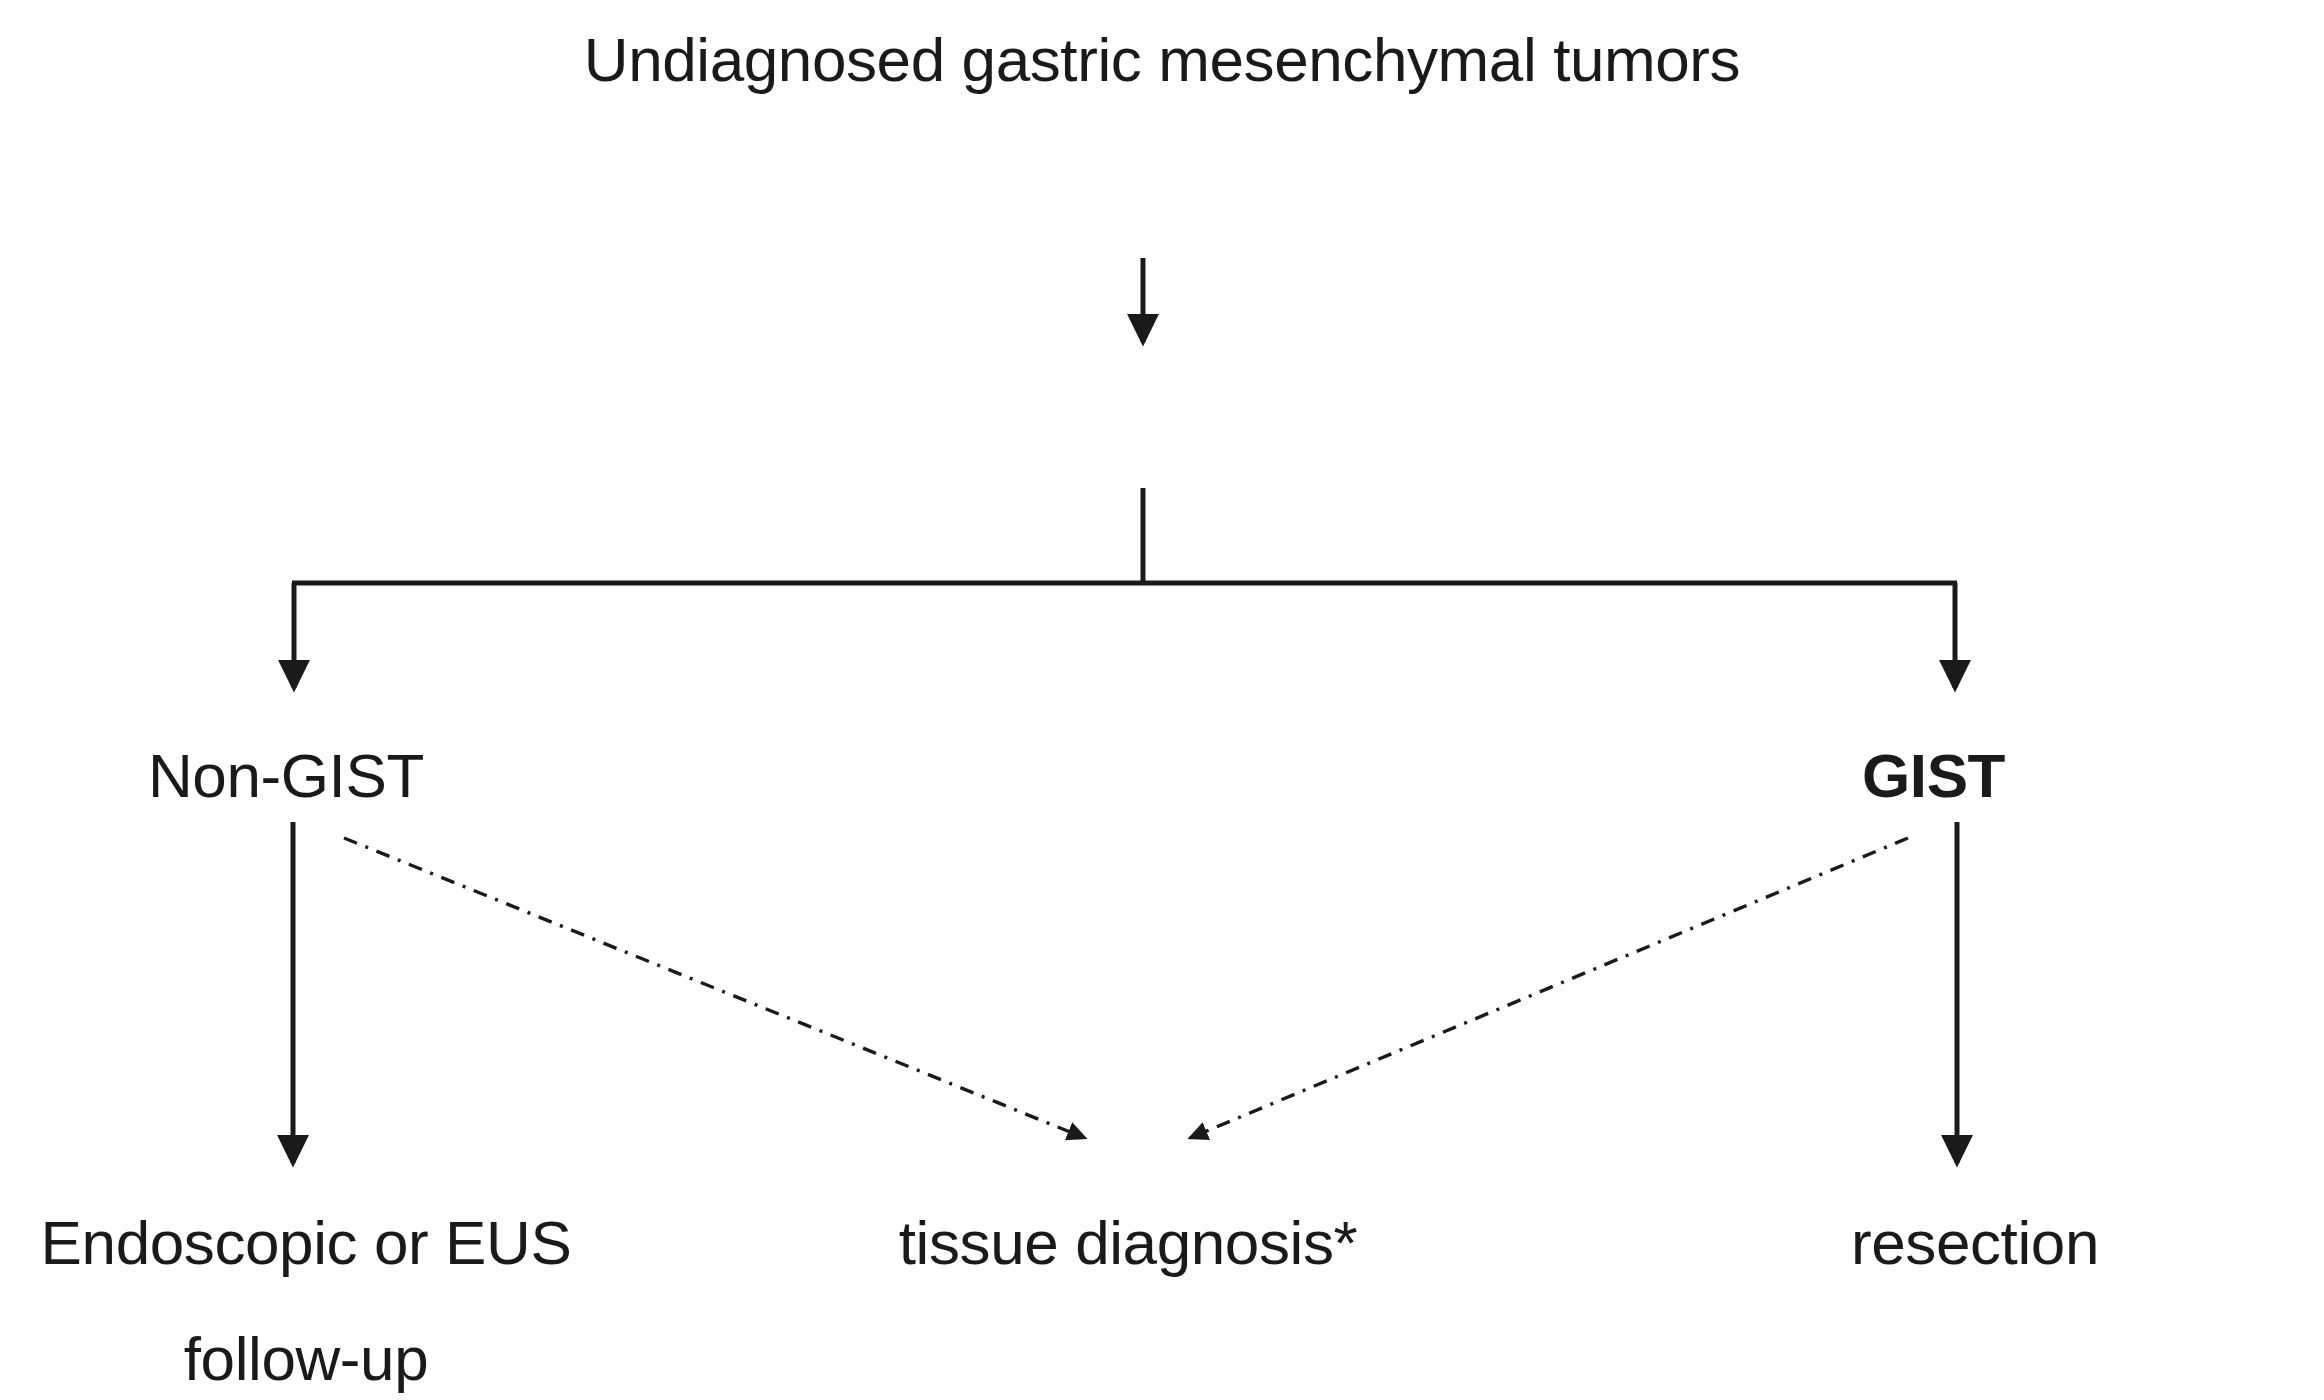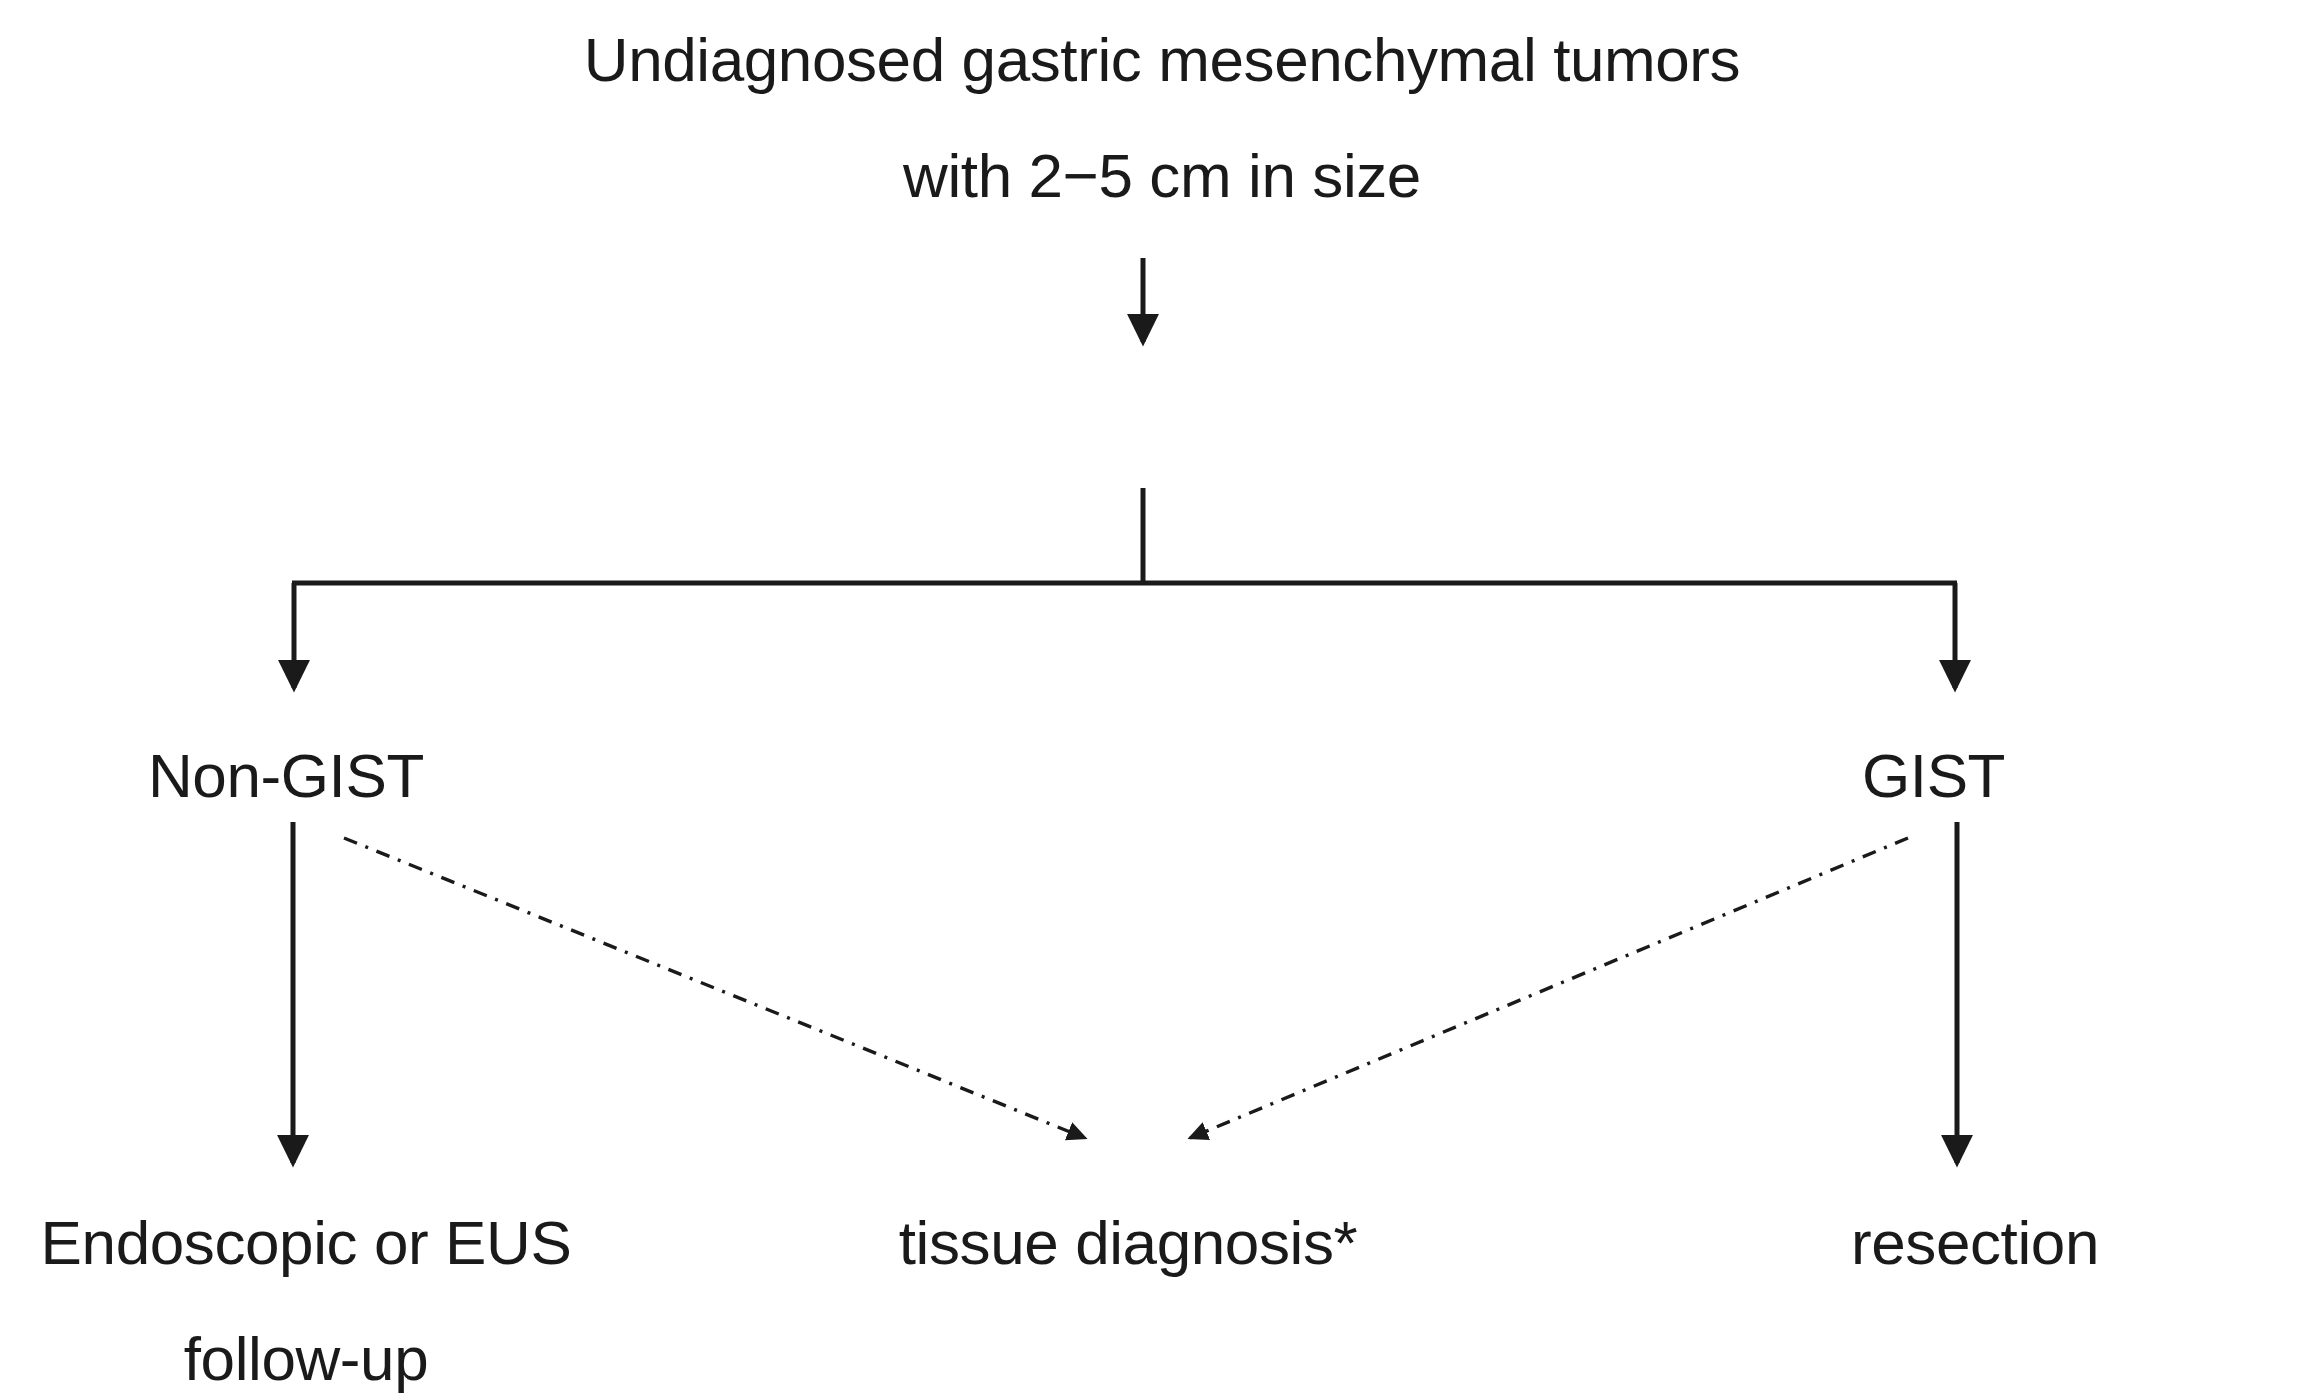--- a/index.html
+++ b/index.html
@@ -50,20 +50,21 @@
   }
   #node-nongist {
     left: 148px;
     top: 718px;
     text-align: left;
   }
   #node-gist {
     left: 1862px;
     top: 718px;
     text-align: left;
+    font-weight: bold;
   }
   #node-followup {
     left: 6px;
     top: 1185px;
     text-align: center;
     width: 600px;
   }
   #node-tissue {
     left: 872px;
     top: 1185px;
@@ -106,21 +107,20 @@
 
     <line x1="1957" y1="822" x2="1957" y2="1163" stroke="#1a1a1a" stroke-width="5" marker-end="url(#arrow-solid)"></line>
 
     <line x1="344" y1="838" x2="1085" y2="1138" stroke="#1a1a1a" stroke-width="3.4" stroke-dasharray="14 9 3 9" marker-end="url(#arrow-thin)"></line>
 
     <line x1="1908" y1="838" x2="1190" y2="1138" stroke="#1a1a1a" stroke-width="3.4" stroke-dasharray="14 9 3 9" marker-end="url(#arrow-thin)"></line>
   </svg>
 
   <div class="node" id="node-root">
     <span class="node-line">Undiagnosed gastric mesenchymal tumors</span>
-    <span class="node-line">with 2−5 cm in size</span>
   </div>
 
 
   <div class="node" id="node-nongist">
     <span class="node-line">Non-GIST</span>
   </div>
 
   <div class="node" id="node-gist">
     <span class="node-line">GIST</span>
   </div>

